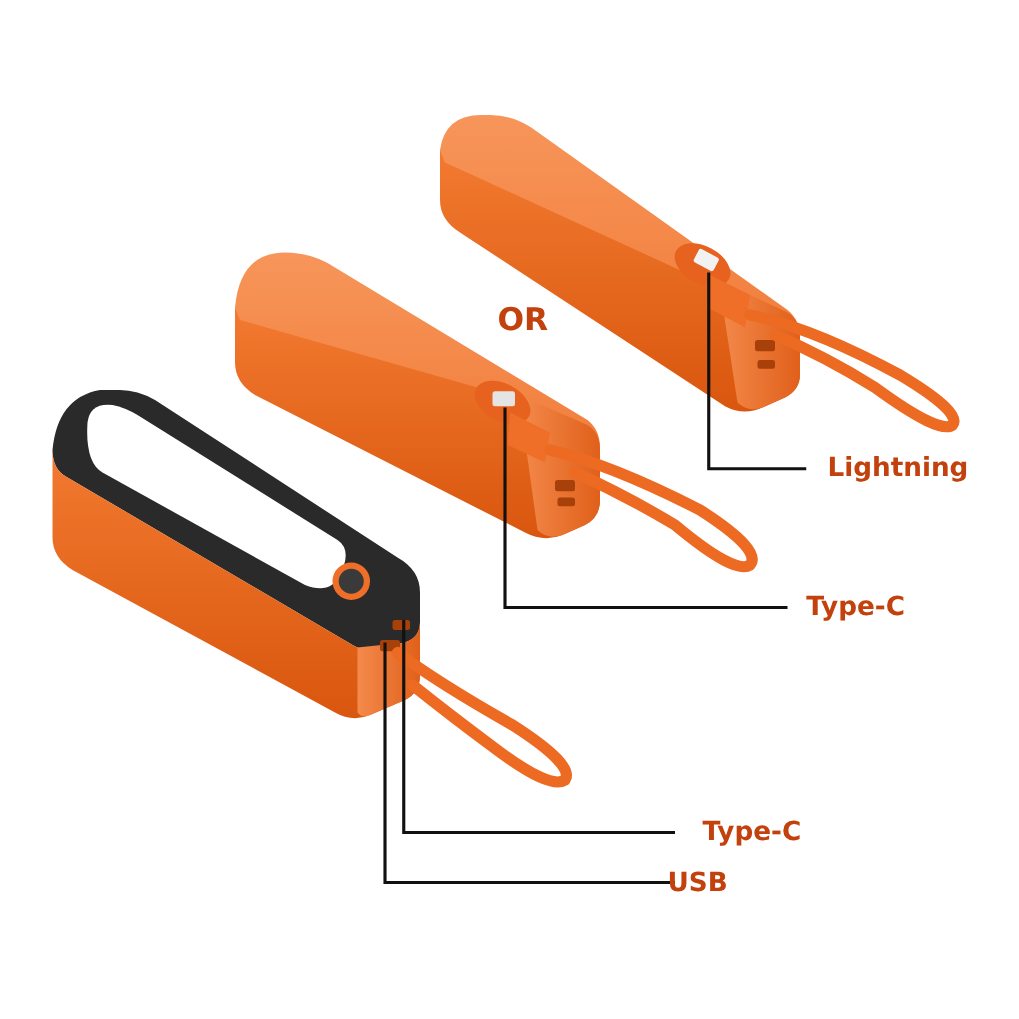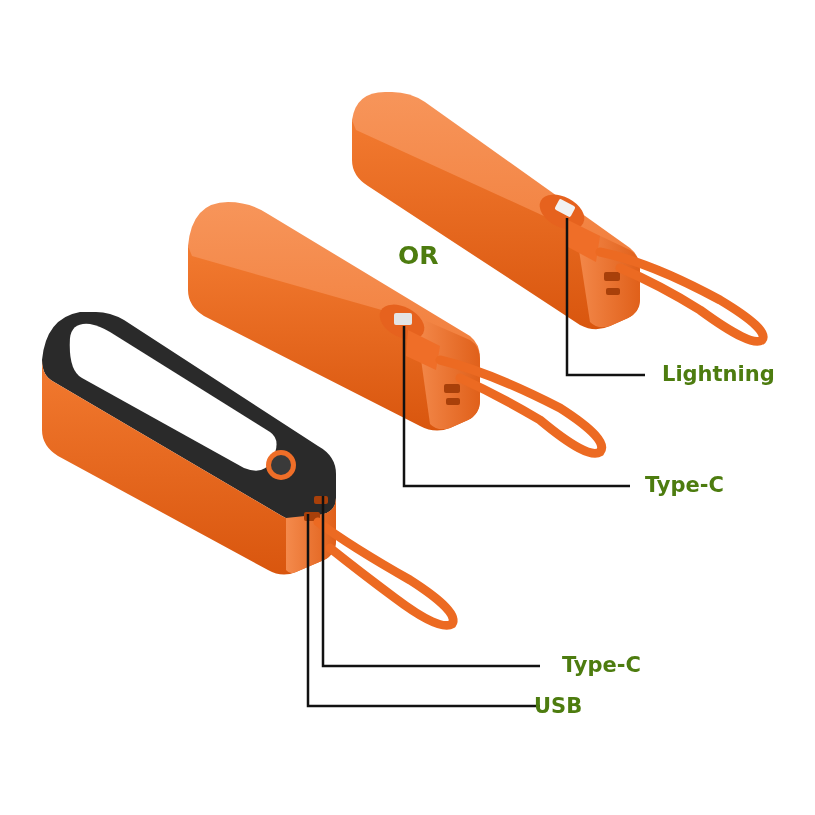--- a/index.html
+++ b/index.html
@@ -1,18 +1,18 @@
 <!DOCTYPE html>
 <html><head>
 <meta charset="utf-8">
 <style>
   html, body { margin:0; padding:0; background:#ffffff; }
   body { width:815px; height:815px; position:relative; overflow:hidden; font-family:"Liberation Sans", sans-serif; }
   .stage { position:absolute; left:0; top:0; width:815px; height:815px; }
-  .label { position:absolute; font-family:"DejaVu Sans", sans-serif; font-weight:bold; color:#4d7c0f; font-size:21px; line-height:1; white-space:nowrap; }
+  .label { position:absolute; font-family:"DejaVu Sans", sans-serif; font-weight:bold; color:#c2410c; font-size:21px; line-height:1; white-space:nowrap; }
   .or-label { font-size:25px; }
   svg { position:absolute; left:0; top:0; }
 </style>
 </head>
 <body>
 
 <div class="stage">
 <svg width="815" height="815" viewBox="0 0 815 815">
   <defs>
     <linearGradient id="gTop" x1="0" y1="0" x2="0" y2="1">

